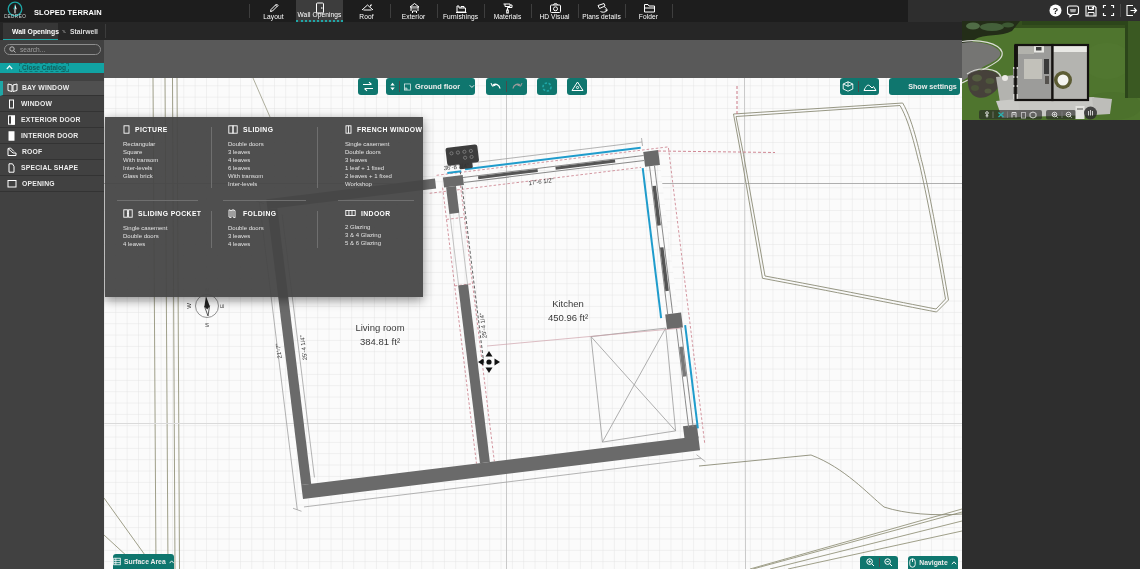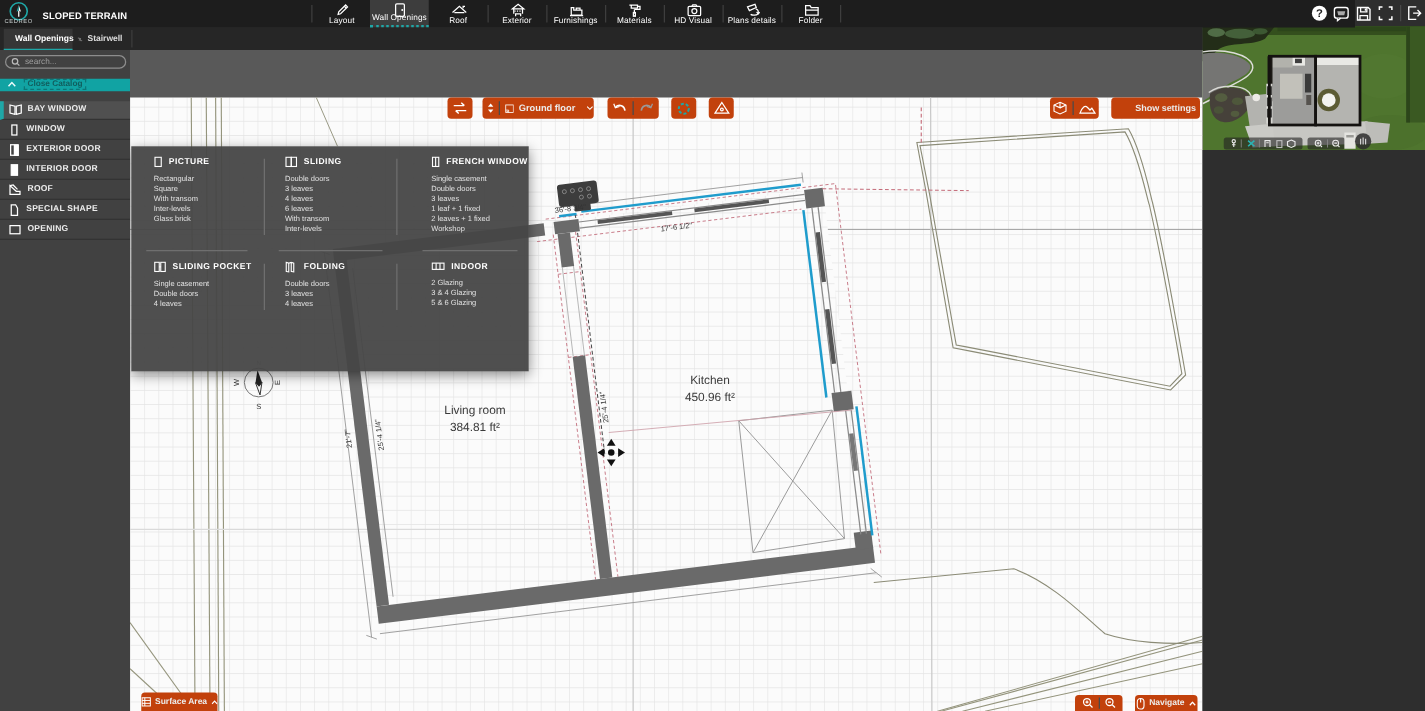--- a/index.html
+++ b/index.html
@@ -1,30 +1,30 @@
 <!DOCTYPE html>
 <html><head>
 <meta charset="utf-8">
 <style>
 * { margin:0; padding:0; box-sizing:border-box; white-space:nowrap; }
 html,body { width:1140px; height:569px; overflow:hidden; background:#2e2e2e;
   font-family:"Liberation Sans", sans-serif; }
 .abs { position:absolute; }
-#topbar { position:absolute; left:0; top:0; width:1084px; height:22px; background:#1d1d1d; }
+#topbar { position:absolute; left:0; top:0; width:908px; height:22px; background:#1d1d1d; }
 #tabsrow { position:absolute; left:0; top:22px; width:962px; height:18px; background:#262626; }
 #sidebar { position:absolute; left:0; top:40px; width:104px; height:529px; background:#414141; }
 #canvas { position:absolute; left:104px; top:40px; width:858px; height:529px; background:#fff; }
 #rightpanel { position:absolute; left:962px; top:120px; width:178px; height:449px; background:#2e2e2e; }
 #preview { position:absolute; left:962px; top:21px; width:178px; height:99px; }
 .mi { position:absolute; top:0; height:22px; width:47px; text-align:center; }
 .mi .lbl { position:absolute; bottom:2px; width:100%; font-size:6.6px; color:#fff; letter-spacing:0.1px; }
 .mi svg { position:absolute; top:2px; left:50%; margin-left:-6px; }
 .msep { position:absolute; top:4px; width:1px; height:14px; background:#3e3e3e; }
 .ricon { position:absolute; top:4px; }
-.cbtn { position:absolute; background:#c2410c; border-radius:3px; color:#ececec;
+.cbtn { position:absolute; background:#0f766e; border-radius:3px; color:#ececec;
   display:flex; align-items:center; justify-content:center; }
 .srow { position:absolute; left:0; width:104px; height:15px; background:#414141;
   border-bottom:1px solid #333; color:#ececec; font-size:6.8px; font-weight:bold;
   letter-spacing:0.2px; display:flex; align-items:center; }
 .srow svg { margin-left:7px; margin-right:5px; }
 #flyout { position:absolute; left:105px; top:117px; width:318px; height:180px;
   background:rgba(70,70,70,0.95); box-shadow:0 3px 10px rgba(0,0,0,0.45); }
 .fg { position:absolute; }
 .fg .hd { display:flex; align-items:center; color:#fff; font-size:6.8px; font-weight:bold;
   letter-spacing:0.4px; }

